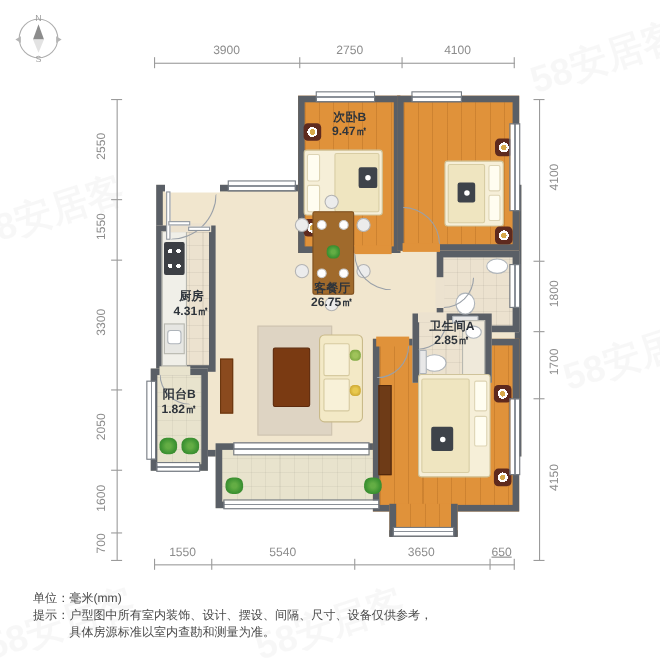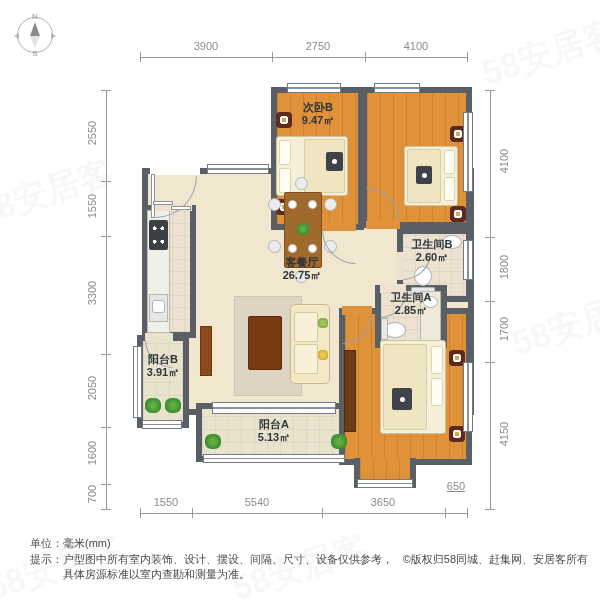--- a/index.html
+++ b/index.html
@@ -100,21 +100,21 @@
   <div>
     <div class="dline" style="left:140px;top:513px;width:328px;height:1px;"></div>
     <div class="tick" style="left:140px;top:508px;width:1px;height:10px;"></div>
     <div class="tick" style="left:192px;top:508px;width:1px;height:10px;"></div>
     <div class="tick" style="left:322px;top:508px;width:1px;height:10px;"></div>
     <div class="tick" style="left:445px;top:508px;width:1px;height:10px;"></div>
     <div class="tick" style="left:467px;top:508px;width:1px;height:10px;"></div>
     <span class="dim" style="left:136px;top:496px;">1550</span>
     <span class="dim" style="left:227px;top:496px;">5540</span>
     <span class="dim" style="left:353px;top:496px;">3650</span>
-    <span class="dim" style="left:426px;top:480px;text-decoration:underline;">650</span>
+    <span class="dim" style="left:426px;top:496px;text-decoration:underline;">650</span>
   </div>
 
   <div>
     <div class="dline" style="left:106px;top:90px;width:1px;height:420px;"></div>
     <div class="tick" style="left:101px;top:90px;width:10px;height:1px;"></div>
     <div class="tick" style="left:101px;top:181px;width:10px;height:1px;"></div>
     <div class="tick" style="left:101px;top:236px;width:10px;height:1px;"></div>
     <div class="tick" style="left:101px;top:354px;width:10px;height:1px;"></div>
     <div class="tick" style="left:101px;top:427px;width:10px;height:1px;"></div>
     <div class="tick" style="left:101px;top:484px;width:10px;height:1px;"></div>
@@ -248,40 +248,35 @@
 
     <div class="fur plant" style="left:141px;top:398px;width:16px;height:15px;"></div>
     <div class="fur plant" style="left:161px;top:398px;width:16px;height:15px;"></div>
     <div class="fur plant" style="left:201px;top:434px;width:16px;height:15px;"></div>
     <div class="fur plant" style="left:327px;top:434px;width:16px;height:15px;"></div>
 
     <div class="rlabel" style="left:281px;top:101px;width:66px;">
       <span>次卧B</span><br>
       <span class="area">9.47㎡</span>
     </div>
-    <div class="rlabel" style="left:395px;top:238px;width:66px;">
-      <span>卫生间B</span><br>
-      <span class="area">2.60㎡</span>
-    </div>
     <div class="rlabel" style="left:374px;top:291px;width:66px;">
       <span>卫生间A</span><br>
       <span class="area">2.85㎡</span>
     </div>
+    <div class="rlabel" style="left:137px;top:264px;width:66px;">
+      <span>厨房</span><br>
+      <span class="area">4.31㎡</span>
+    </div>
     <div class="rlabel" style="left:258px;top:256px;width:80px;">
       <span>客餐厅</span><br>
       <span class="area">26.75㎡</span>
     </div>
     <div class="rlabel" style="left:126px;top:353px;width:66px;">
       <span>阳台B</span><br>
-      <span class="area">3.91㎡</span>
-    </div>
-    <div class="rlabel" style="left:232px;top:418px;width:76px;">
-      <span>阳台A</span><br>
-      <span class="area">5.13㎡</span>
+      <span class="area">1.82㎡</span>
     </div>
   </div>
 
   <div class="ft" style="left:30px;top:536px;">单位：毫米(mm)</div>
   <div class="ft" style="left:63px;top:567px;">具体房源标准以室内查勘和测量为准。</div>
   <div class="ft" style="left:30px;top:552px;">提示：户型图中所有室内装饰、设计、摆设、间隔、尺寸、设备仅供参考，</div>
-  <div class="ft" style="right:12px;top:552px;">©版权归58同城、赶集网、安居客所有</div>
 
 </div>
 
 </body></html>

